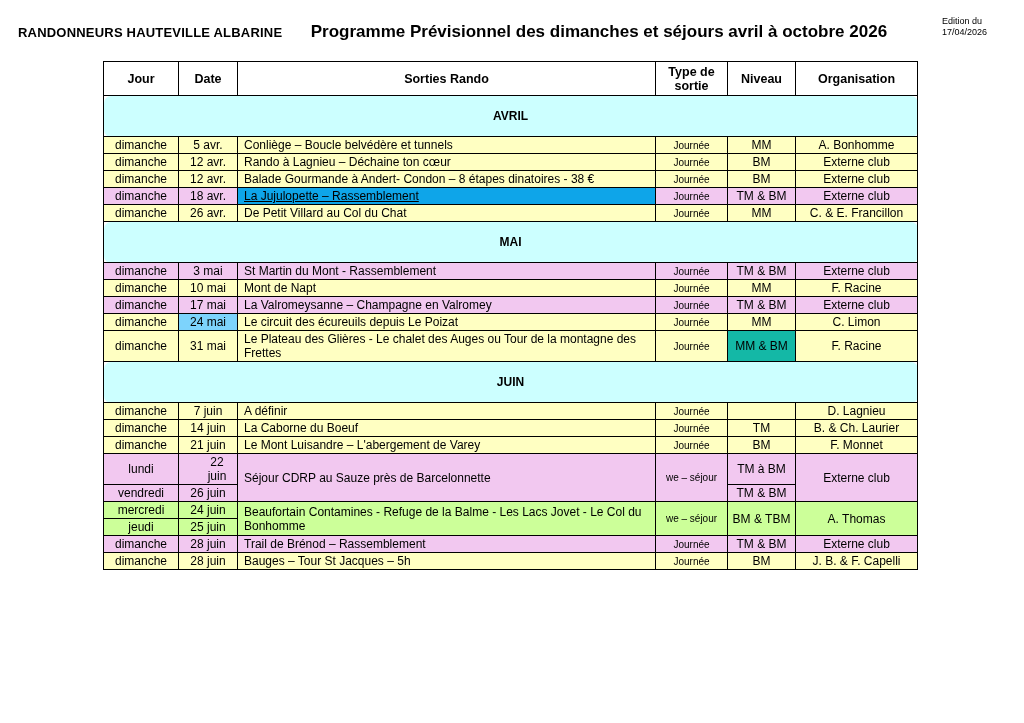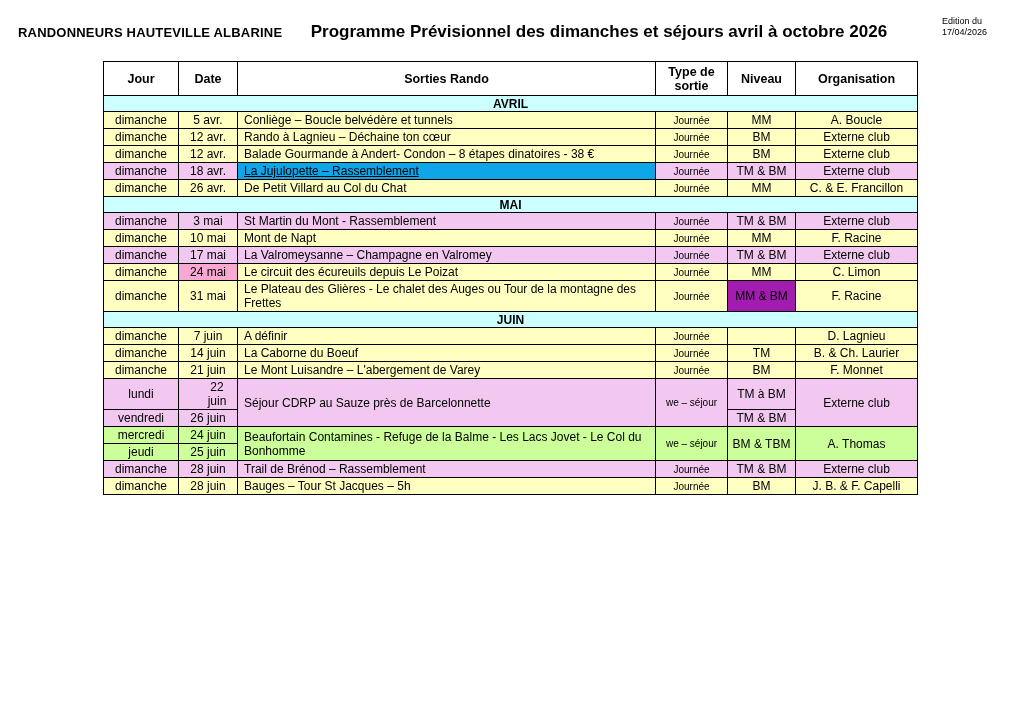--- a/index.html
+++ b/index.html
@@ -41,21 +41,22 @@
     height: 34px;
     background: #ffffff;
     vertical-align: middle;
   }
   tr.month-row td {
     background: #ccffff;
     font-weight: bold;
     text-align: center;
     font-size: 12px;
     height: 16px;
-    padding: 0 4px;
+    padding: 13px 4px;
+    border-radius: 7px;
   }
   .program tbody td { height: 16px; vertical-align: middle; }
   td.jour, td.date { text-align: center; }
   td.sortie { text-align: left; padding-left: 6px; }
   td.type { text-align: center; font-size: 10px; }
   td.niveau { text-align: center; }
   td.org { text-align: center; }
 </style>
 </head>
 <body>
@@ -93,21 +94,21 @@
     <tbody>
         <tr class="month-row">
           <td colspan="6" style="background: rgb(204, 255, 255);">AVRIL</td>
         </tr>
         <tr>
           <td class="jour" style="background: rgb(255, 255, 194);">dimanche</td>
           <td class="date" style="background: rgb(255, 255, 194);">5 avr.</td>
           <td class="sortie" style="background: rgb(255, 255, 194);">Conliège – Boucle belvédère et tunnels</td>
           <td class="type" style="background: rgb(255, 255, 194);">Journée</td>
           <td class="niveau" style="background: rgb(255, 255, 194);">MM</td>
-          <td class="org" style="background: rgb(255, 255, 194);">A. Boucle</td>
+          <td class="org" style="background: rgb(255, 255, 194);">A. Bonhomme</td>
         </tr>
         <tr>
           <td class="jour" style="background: rgb(255, 255, 194);">dimanche</td>
           <td class="date" style="background: rgb(255, 255, 194);">12 avr.</td>
           <td class="sortie" style="background: rgb(255, 255, 194);">Rando à Lagnieu – Déchaine ton cœur</td>
           <td class="type" style="background: rgb(255, 255, 194);">Journée</td>
           <td class="niveau" style="background: rgb(255, 255, 194);">BM</td>
           <td class="org" style="background: rgb(255, 255, 194);">Externe club</td>
         </tr>
         <tr>
@@ -156,32 +157,32 @@
         <tr>
           <td class="jour" style="background: rgb(242, 200, 240);">dimanche</td>
           <td class="date" style="background: rgb(242, 200, 240);">17 mai</td>
           <td class="sortie" style="background: rgb(242, 200, 240);">La Valromeysanne – Champagne en Valromey</td>
           <td class="type" style="background: rgb(242, 200, 240);">Journée</td>
           <td class="niveau" style="background: rgb(242, 200, 240);">TM &amp; BM</td>
           <td class="org" style="background: rgb(242, 200, 240);">Externe club</td>
         </tr>
         <tr>
           <td class="jour" style="background: rgb(255, 255, 194);">dimanche</td>
-          <td class="date" style="background: #f9a8d4;">24 mai</td>
+          <td class="date" style="background: #7dd3fc;">24 mai</td>
           <td class="sortie" style="background: rgb(255, 255, 194);">Le circuit des écureuils depuis Le Poizat</td>
           <td class="type" style="background: rgb(255, 255, 194);">Journée</td>
           <td class="niveau" style="background: rgb(255, 255, 194);">MM</td>
           <td class="org" style="background: rgb(255, 255, 194);">C. Limon</td>
         </tr>
         <tr>
           <td class="jour" style="background: rgb(255, 255, 194);">dimanche</td>
           <td class="date" style="background: rgb(255, 255, 194);">31 mai</td>
           <td class="sortie" style="background: rgb(255, 255, 194);">Le Plateau des Glières -  Le chalet des Auges ou Tour de la montagne des Frettes</td>
           <td class="type" style="background: rgb(255, 255, 194);">Journée</td>
-          <td class="niveau" style="background: #a21caf;">MM &amp; BM</td>
+          <td class="niveau" style="background: #14b8a6;">MM &amp; BM</td>
           <td class="org" style="background: rgb(255, 255, 194);">F. Racine</td>
         </tr>
         <tr class="month-row">
           <td colspan="6" style="background: rgb(204, 255, 255);">JUIN</td>
         </tr>
         <tr>
           <td class="jour" style="background: rgb(255, 255, 194);">dimanche</td>
           <td class="date" style="background: rgb(255, 255, 194);">7 juin</td>
           <td class="sortie" style="background: rgb(255, 255, 194);">A définir</td>
           <td class="type" style="background: rgb(255, 255, 194);">Journée</td>

